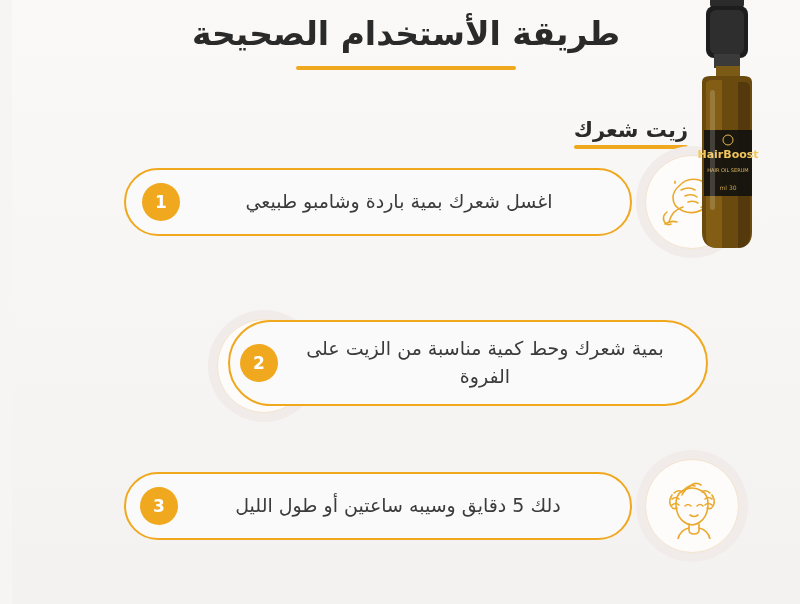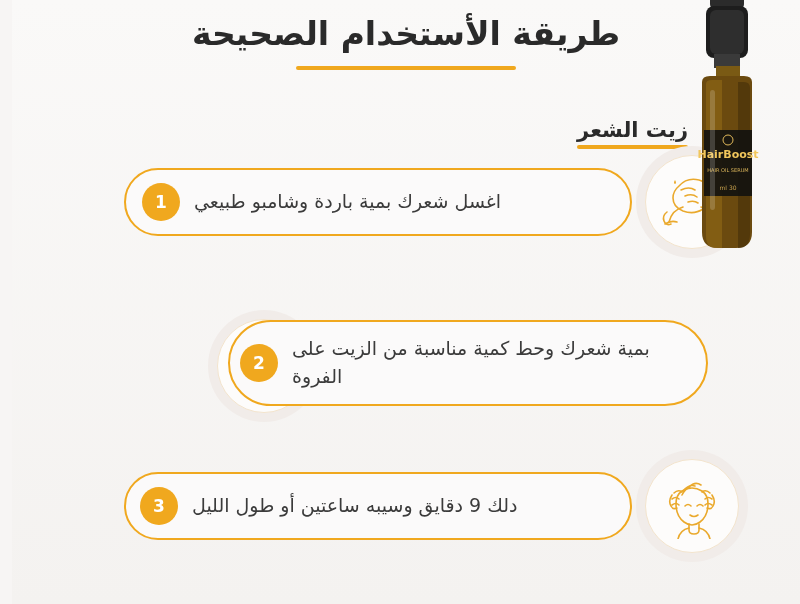--- a/index.html
+++ b/index.html
@@ -110,21 +110,21 @@
     height: 68px;
     border: 2px solid #f0a81e;
     border-radius: 36px;
     background: #fbfafa;
     display: flex;
     align-items: center;
     box-sizing: border-box;
   }
   .pill-text {
     flex: 1;
-    text-align: left;
+    text-align: center;
     font-size: 19px;
     color: #3b3b3b;
     direction: rtl;
     padding: 0 14px;
     line-height: 1.45;
   }
   .badge {
     width: 38px;
     height: 38px;
     min-width: 38px;
@@ -193,21 +193,21 @@
       <text x="62" y="168" text-anchor="middle" fill="#f2c75c" font-size="11" font-family="DejaVu Sans, sans-serif" font-weight="bold">HairBoost</text>
       <text x="62" y="182" text-anchor="middle" fill="#d9b45a" font-size="5" font-family="DejaVu Sans, sans-serif">HAIR OIL SERUM</text>
       <circle cx="62" cy="150" r="5" fill="none" stroke="#e0b85a" stroke-width="1"></circle>
       <text x="62" y="200" text-anchor="middle" fill="#c9a24d" font-size="6" font-family="DejaVu Sans, sans-serif">30 ml</text>
 
       <rect x="44" y="100" width="5" height="120" rx="3" fill="#ffffff" opacity="0.18"></rect>
     </svg>
   </div>
 
   <div class="sublabel-wrap">
-    <div class="sublabel">زيت الشعر</div>
+    <div class="sublabel">زيت شعرك</div>
     <div class="sublabel-underline"></div>
   </div>
 
   <div class="steps">
 
     <div class="step step1">
       <div class="icon-circle">
         <div class="icon-inner">
           <svg width="74" height="60" viewBox="0 0 74 60">
             <g fill="none" stroke="#eaa92c" stroke-width="1.6" stroke-linecap="round" stroke-linejoin="round">
@@ -279,19 +279,19 @@
 
               <path d="M16 22 q-4 6 -1 11 q2 4 6 2"></path>
               <path d="M18 20 q4 -4 8 -1 M16 26 q4 -3 7 0 M16 32 q4 -3 7 0"></path>
               <path d="M56 22 q4 6 1 11 q-2 4 -6 2"></path>
               <path d="M54 20 q-4 -4 -8 -1 M56 26 q-4 -3 -7 0 M56 32 q-4 -3 -7 0"></path>
             </g>
           </svg>
         </div>
       </div>
       <div class="pill">
-        <div class="pill-text">دلك 9 دقايق وسيبه ساعتين أو طول الليل</div>
+        <div class="pill-text">دلك 5 دقايق وسيبه ساعتين أو طول الليل</div>
         <div class="badge">3</div>
       </div>
     </div>
 
   </div>
 </div>
 
 </body></html>

